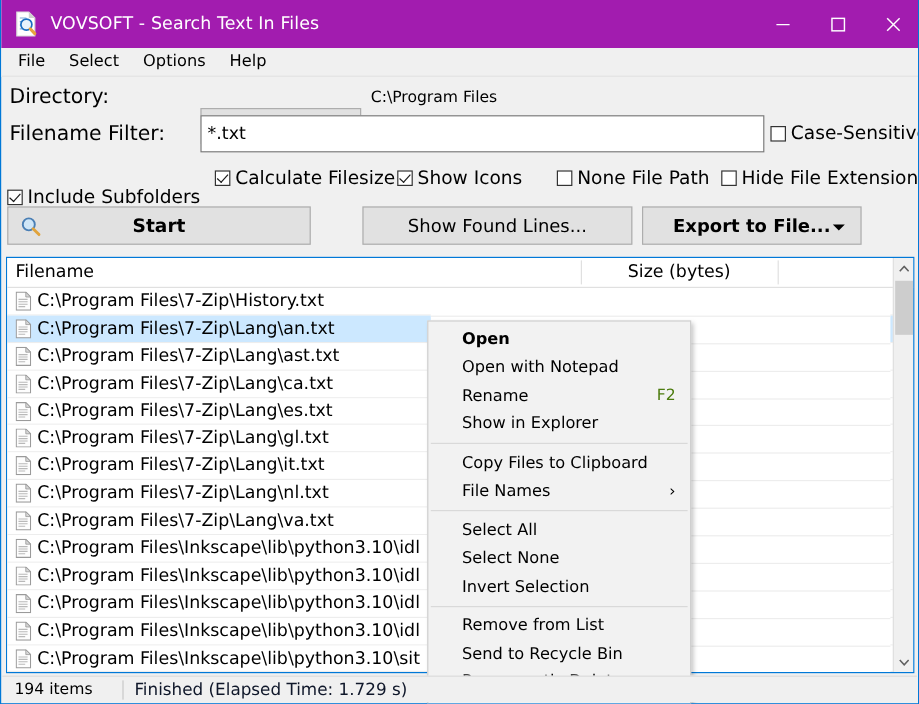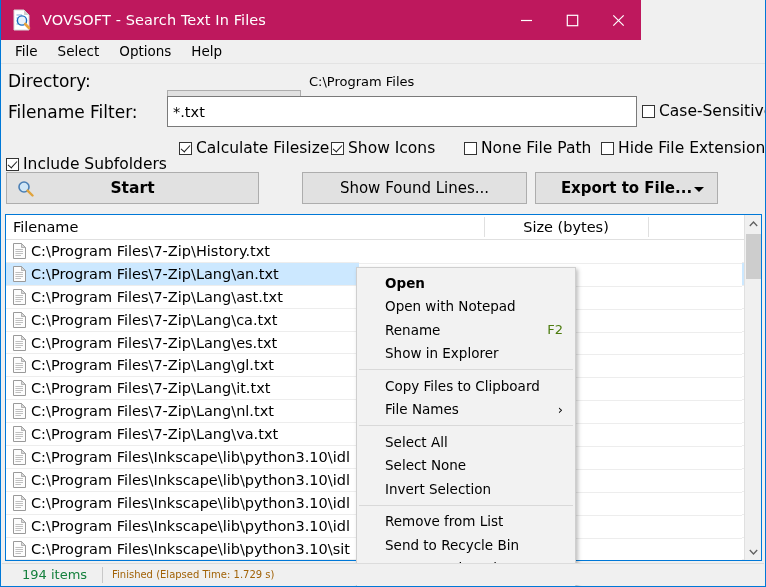--- a/index.html
+++ b/index.html
@@ -14,22 +14,22 @@
     width: 766px; height: 587px;
     background: #f0f0f0;
     border: 1px solid #0078d7;
     border-top: none;
     overflow: hidden;
   }
 
   
   .titlebar {
     position: absolute; left: 0; top: 0;
-    width: 640px; height: 40px;
-    background: #be185d;
+    width: 766px; height: 40px;
+    background: #a21caf;
     display: flex; align-items: center;
   }
   .app-icon {
     width: 22px; height: 22px;
     margin-left: 10px; margin-right: 9px;
     position: relative; flex: none;
   }
   .title-text {
     color: #ffffff;
     font-size: 14.5px;
@@ -243,23 +243,23 @@
   .msep { height: 1px; background: #d9d9d9; margin: 4px 2px 4px 2px; }
 
   
   .statusbar {
     position: absolute; left: 1px; bottom: 1px;
     width: 762px; height: 22px;
     background: #f0f0f0;
     border-top: 1px solid #dcdcdc;
     display: flex; align-items: center;
   }
-  .sb-a { width: 100px; padding-left: 20px; font-size: 13px; color: #15803d; }
+  .sb-a { width: 100px; padding-left: 10px; font-size: 13px; color: #000000; }
   .sb-div { width: 1px; height: 16px; background: #c8c8c8; }
-  .sb-b { padding-left: 9px; font-size: 10px; color: #a16207; text-align: center; }
+  .sb-b { padding-left: 9px; font-size: 14px; color: #0f172a; text-align: center; }
 </style>
 </head>
 <body>
 
 <div id="app">
 
   <div class="titlebar">
     <div class="app-icon">
       <svg width="22" height="22" viewBox="0 0 22 22">
         <path d="M3 1 h10 l5 5 v15 h-15 z" fill="#ffffff" stroke="#d9d9d9" stroke-width="1"></path>

